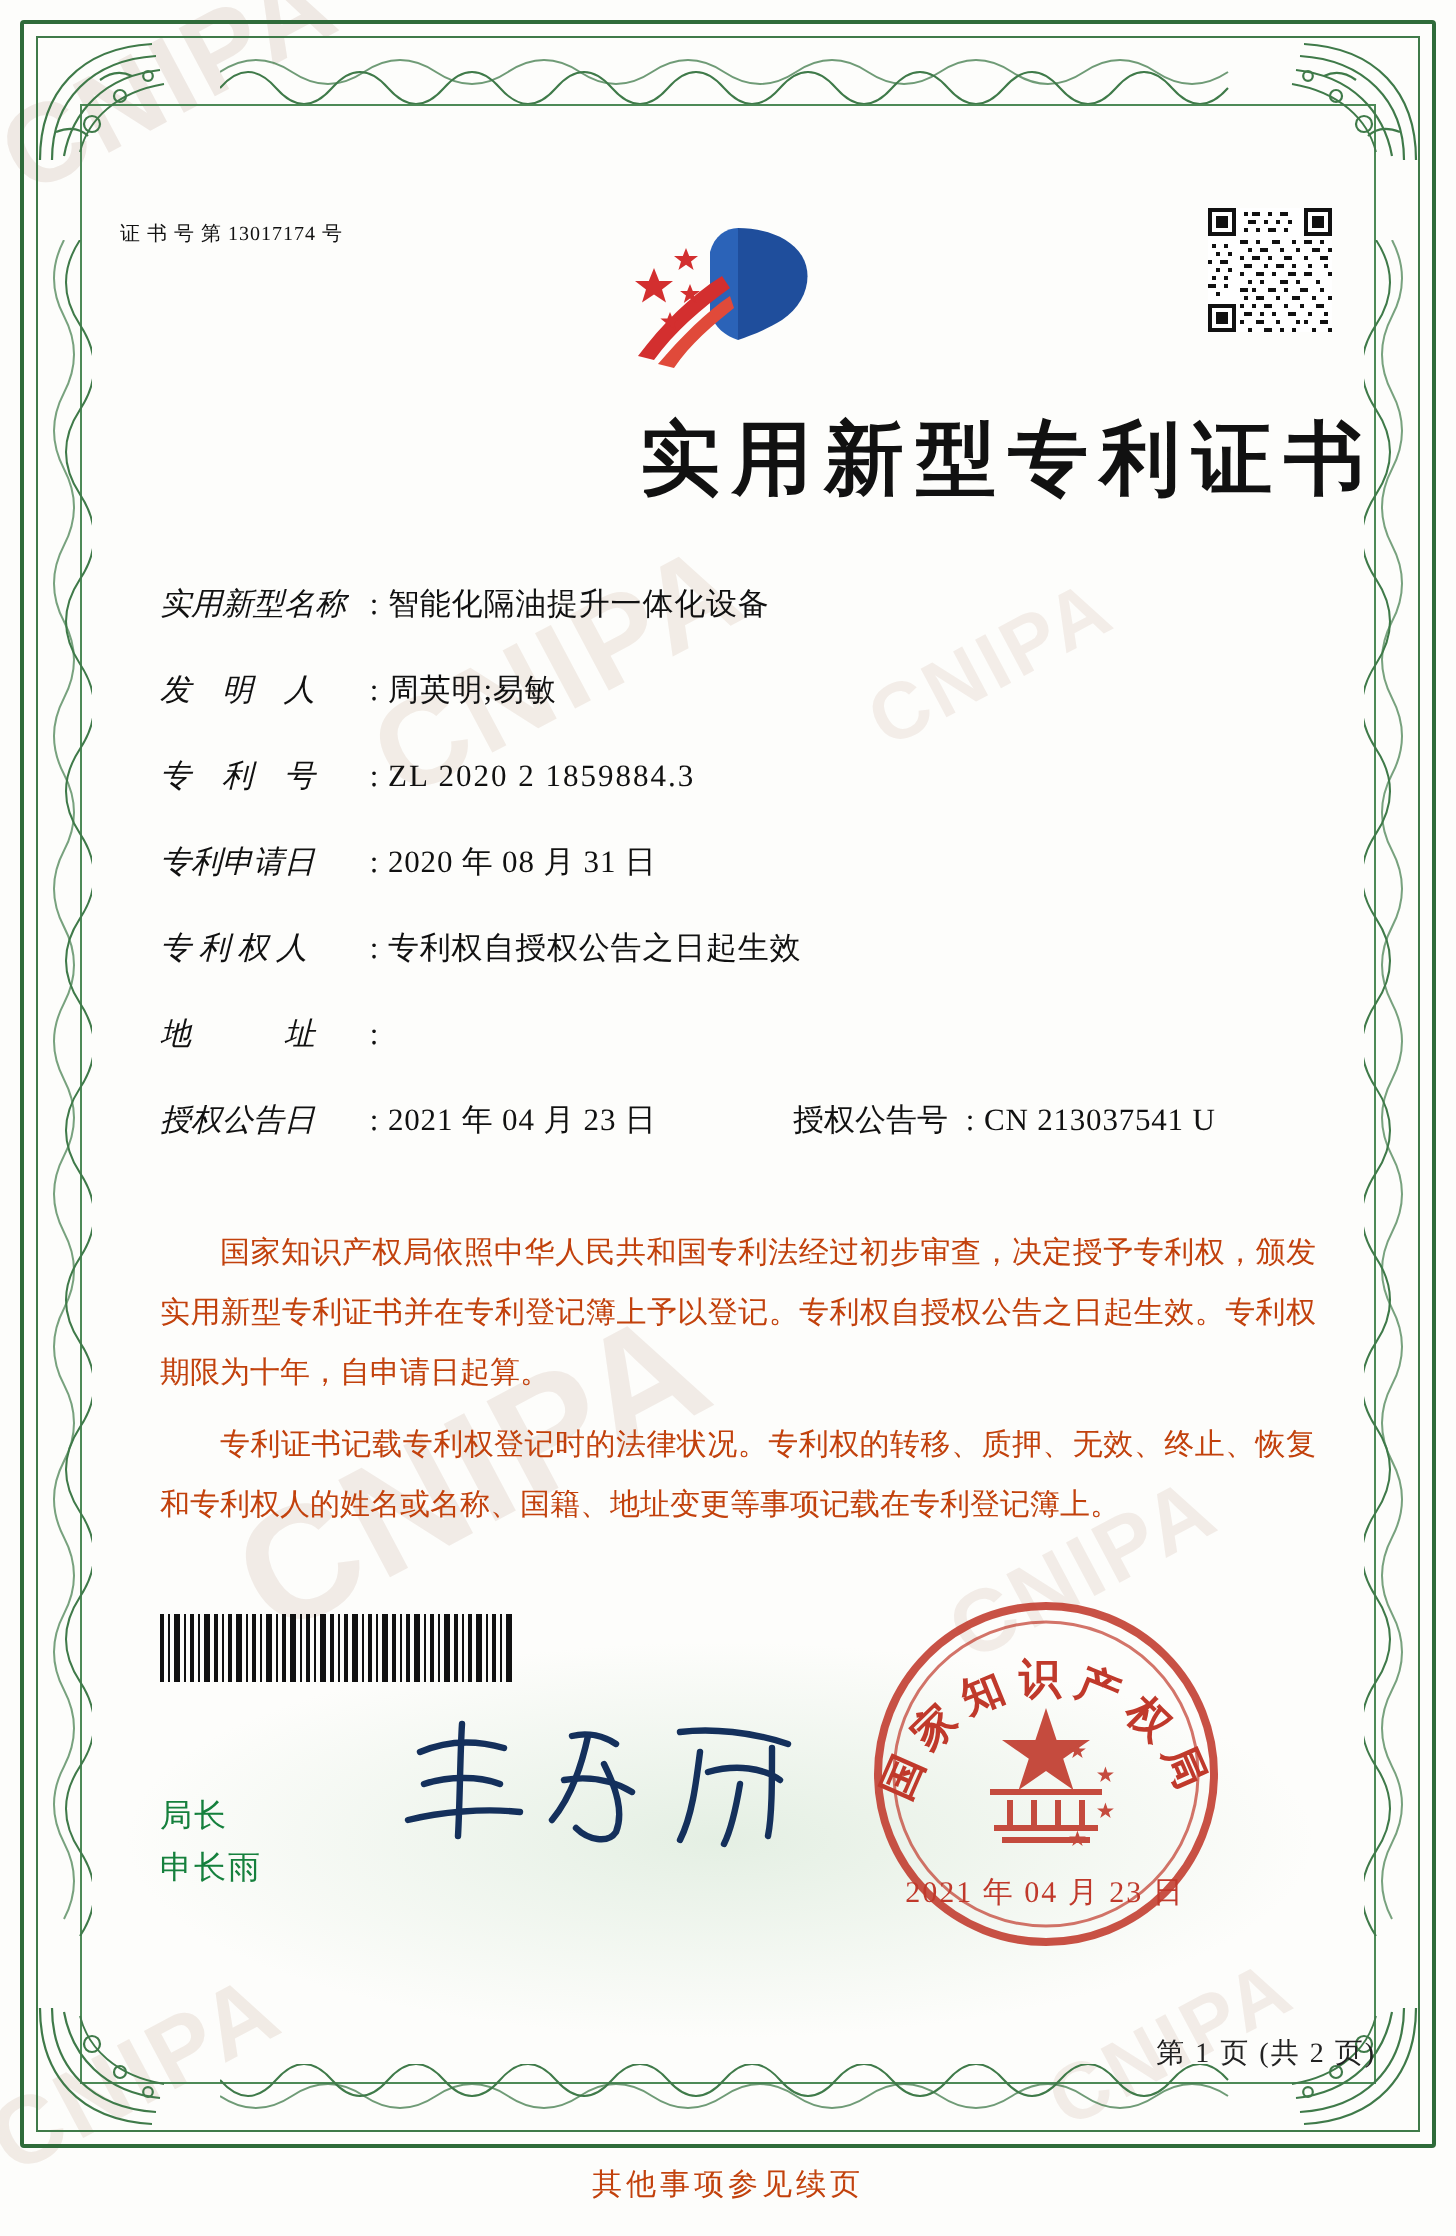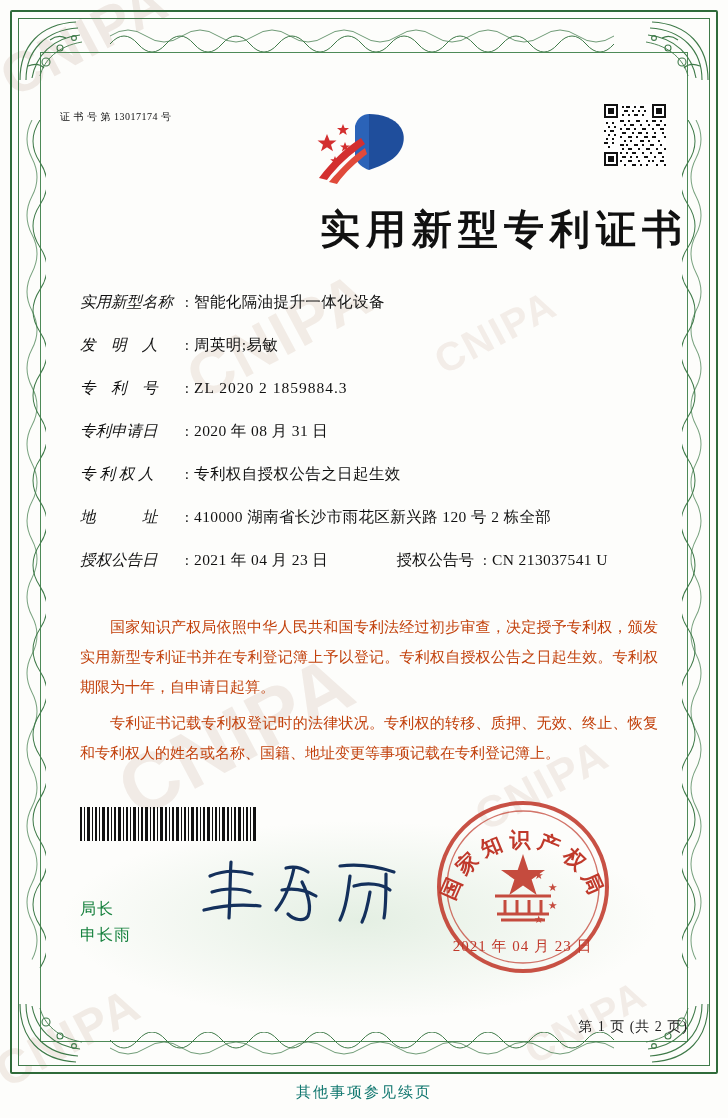--- a/index.html
+++ b/index.html
@@ -267,21 +267,21 @@
     letter-spacing: 1px;
   }
 
   .footer-note {
     position: absolute;
     left: 0;
     right: 0;
     bottom: 16px;
     text-align: center;
     font-size: 15px;
-    color: #0f766e;
+    color: #c2410c;
     letter-spacing: 2px;
   }
 </style>
 </head>
 <body>
 
 <div class="page">
 
   <div class="watermark wm1">CNIPA</div>
   <div class="watermark wm2">CNIPA</div>
@@ -555,21 +555,20 @@
 
       <div class="field">
         <span class="lbl">专 利 权 人</span>
         <span class="colon">:</span>
         <span class="val">专利权自授权公告之日起生效</span>
       </div>
 
       <div class="field">
         <span class="lbl">地　　　址</span>
         <span class="colon">:</span>
-        <span class="val">410000 湖南省长沙市雨花区新兴路 120 号 2 栋全部</span>
       </div>
 
       <div class="field">
         <span class="lbl">授权公告日</span>
         <span class="colon">:</span>
         <span class="val">2021 年 04 月 23 日</span>
         <span class="val2-lbl">授权公告号</span>
         <span class="colon">:</span>
         <span class="val">CN 213037541 U</span>
       </div>

